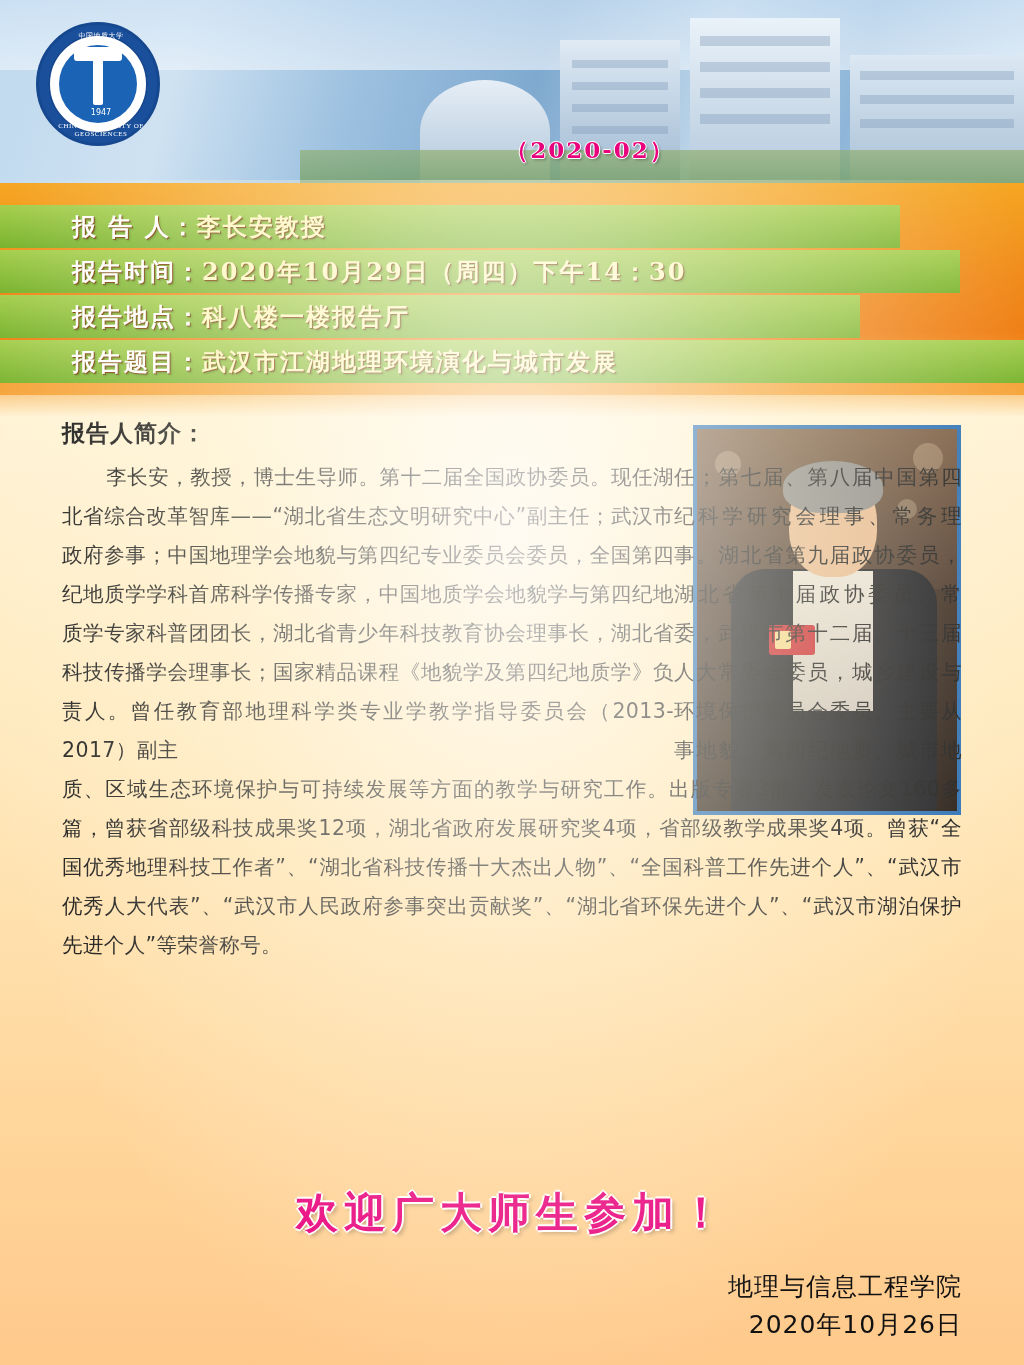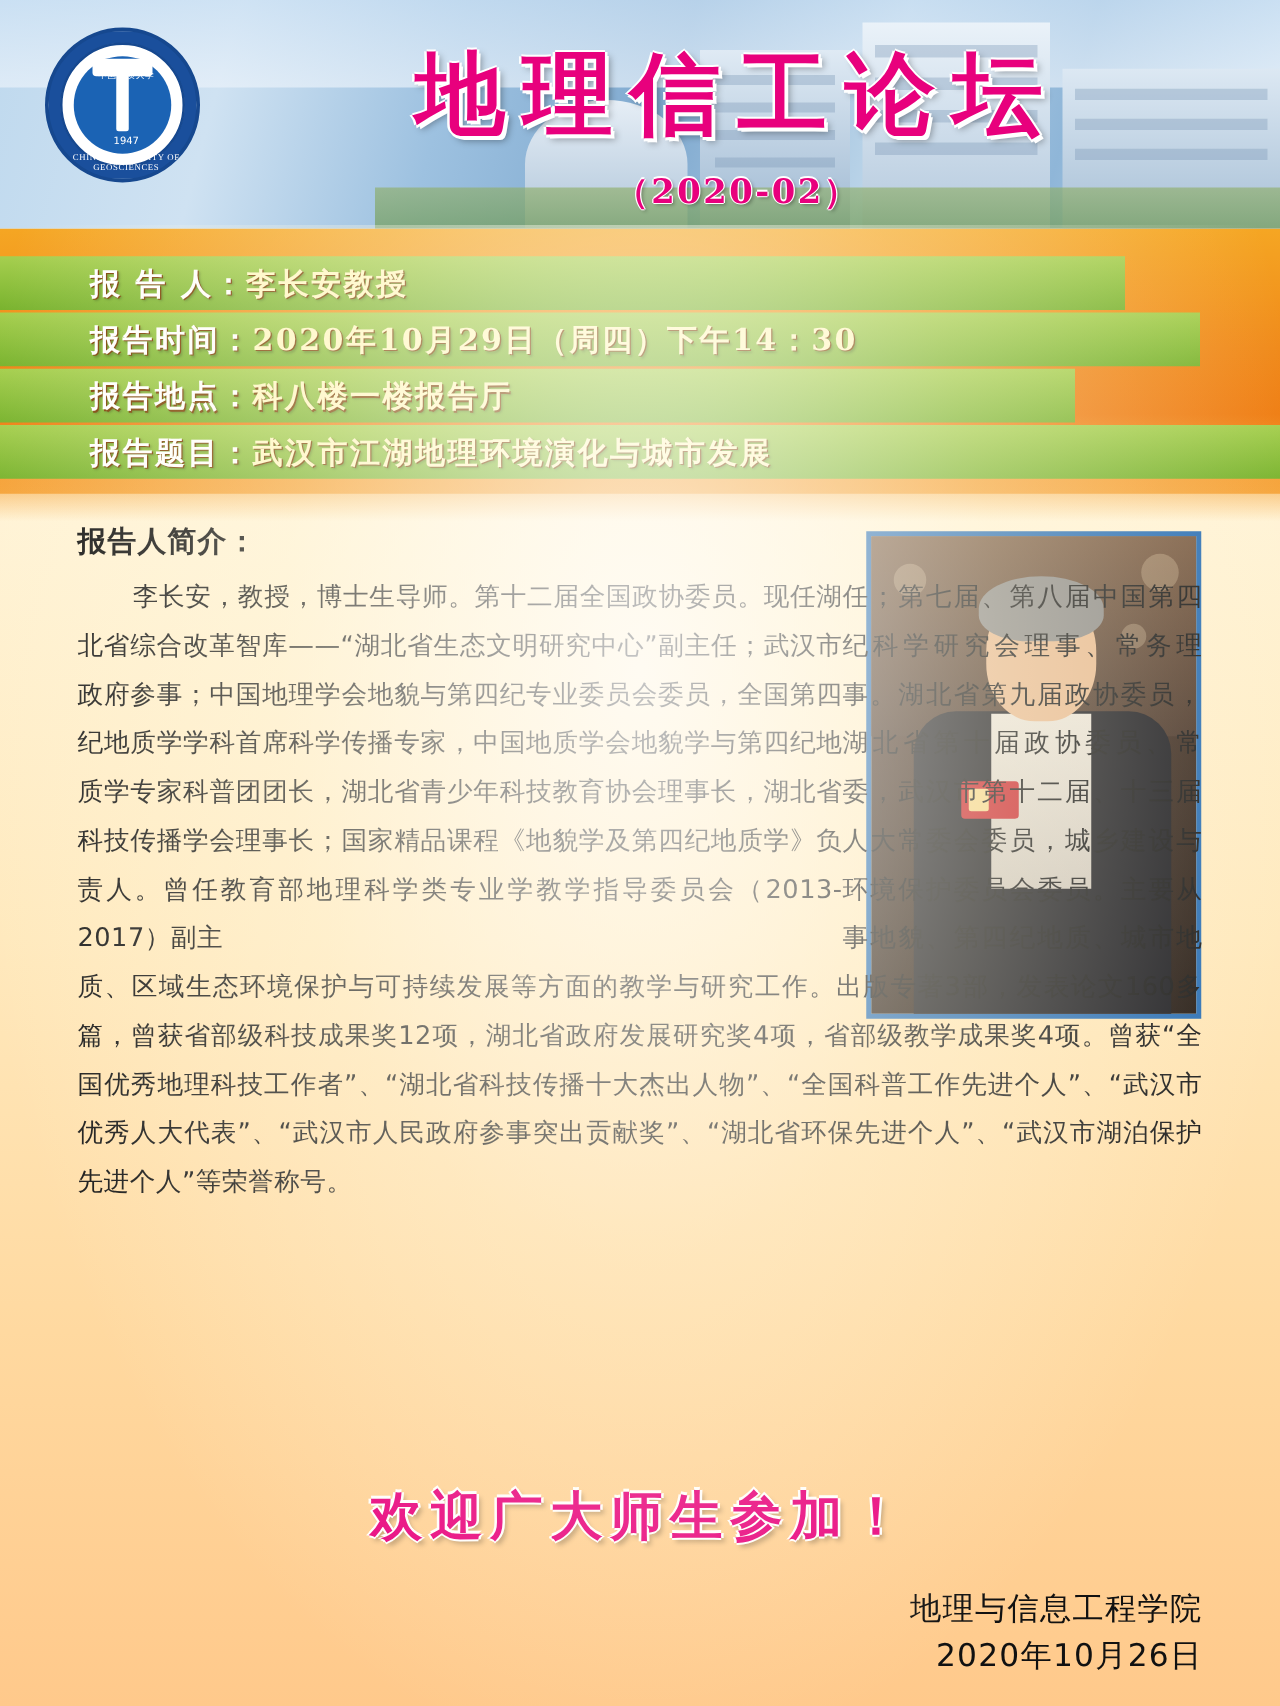--- a/index.html
+++ b/index.html
@@ -52,38 +52,37 @@
   .logo .hammer{
     position:absolute;left:50%;top:26px;transform:translateX(-50%);
     width:10px;height:54px;background:#fff;border-radius:2px;
   }
   .logo .hammer:before{
     content:"";position:absolute;left:-19px;top:-4px;width:48px;height:14px;background:#fff;border-radius:3px;
   }
   .logo-top,.logo-bottom{
     position:absolute;left:0;width:124px;text-align:center;color:#fff;font-size:7px;letter-spacing:.5px;
     font-family:"Liberation Serif",serif;
-    margin-top:24px;
   }
   .logo-top{top:6px;}
   .logo-bottom{bottom:5px;}
   .logo-year{position:absolute;left:0;width:124px;text-align:center;bottom:26px;color:#fff;font-size:8px;}
   .title{
     position:absolute;left:240px;top:28px;width:700px;text-align:center;
     font-family:"DejaVu Serif","Liberation Serif",serif;
     font-weight:bold;font-size:72px;letter-spacing:14px;
     color:#e8007d;
     text-shadow:
       2px 0 0 #ffffff,-2px 0 0 #ffffff,0 2px 0 #ffffff,0 -2px 0 #ffffff,
       3px 3px 0 #ffffff, 4px 4px 6px rgba(0,0,0,.35);
   }
   .subtitle{
     position:absolute;left:240px;top:135px;width:700px;text-align:center;
     font-family:"DejaVu Serif","Liberation Serif",serif;
-    font-weight:bold;font-size:27px;color:#e8007d;letter-spacing:2px;
+    font-weight:bold;font-size:23px;color:#e8007d;letter-spacing:2px;
     text-shadow:1px 0 0 #fff,-1px 0 0 #fff,0 1px 0 #fff,0 -1px 0 #fff,2px 2px 3px rgba(0,0,0,.3);
   }
   
   .band{
     position:absolute;left:0;top:183px;width:1024px;height:212px;
     background:linear-gradient(180deg,#f5a623 0%,#f08a1a 45%,#ef7d12 70%,#f6a43a 100%);
   }
   .band:before{
     content:"";position:absolute;left:0;bottom:-22px;width:1024px;height:44px;
     background:linear-gradient(180deg,#f6a43a,rgba(255,201,139,0));
@@ -195,21 +194,20 @@
 
     <div class="logo">
       <div class="ring"></div>
       <div class="inner"></div>
       <div class="hammer"></div>
       <div class="logo-top">中国地质大学</div>
       <div class="logo-year">1947</div>
       <div class="logo-bottom">CHINA UNIVERSITY OF GEOSCIENCES</div>
     </div>
 
-    <div class="title">地理信工论坛</div>
     <div class="subtitle">（2020-02）</div>
   </div>
 
   <div class="band"></div>
   <div class="rows">
 
     <div class="row r1">
       <div class="bar"></div>
       <div class="txt">
         <span>报 告 人：</span><span class="val">李长安教授</span>

